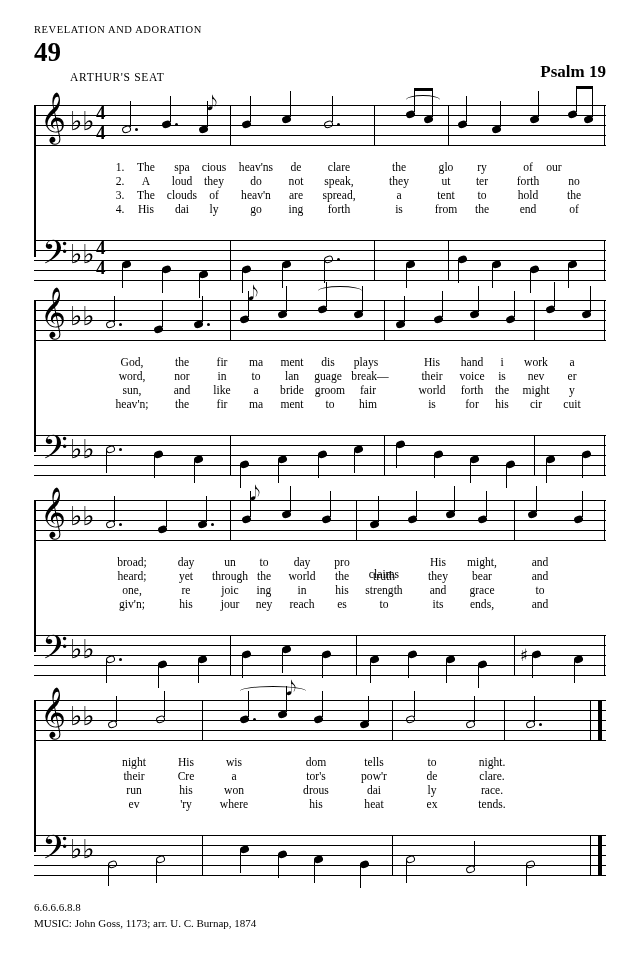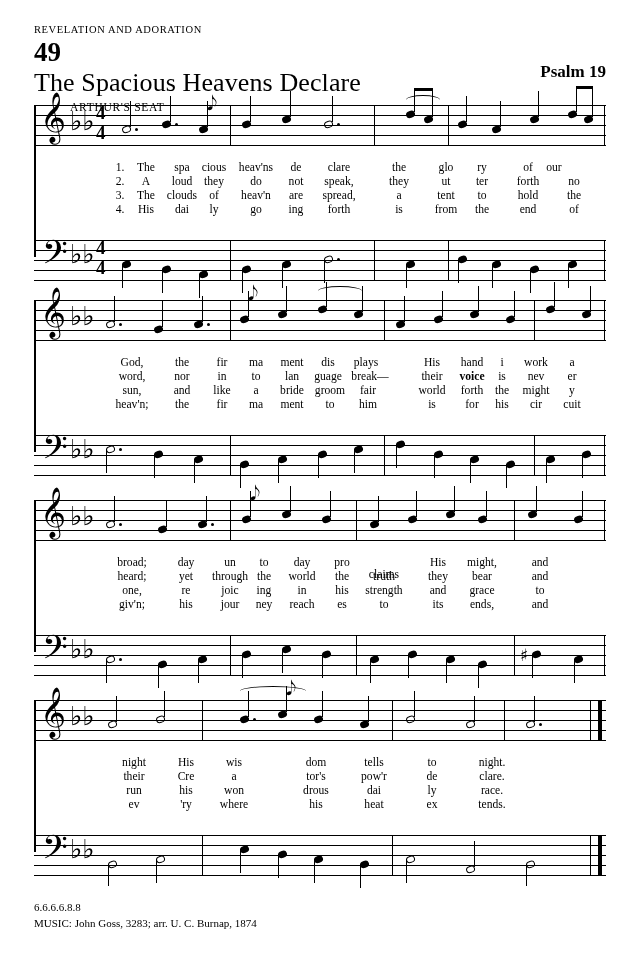--- a/index.html
+++ b/index.html
@@ -245,21 +245,20 @@
 </style>
 </head>
 <body>
 
 <div class="page">
 
   <div class="header">
     <div class="category">REVELATION AND ADORATION</div>
     <div class="title-row">
       <div class="hymn-number">49</div>
-      <div class="hymn-title">The Spacious Heavens Declare</div>
     </div>
     <div class="subtitle-row">
       <div class="tune-name">ARTHUR'S SEAT</div>
     </div>
     <div class="scripture-ref">Psalm 19</div>
   </div>
 
   <div class="system" style="top:105px;">
 
     <div class="staff">
@@ -493,21 +492,21 @@
       </div>
       <div class="lyric-line">
         <span class="syl" style="left:98px;">word,</span>
         <span class="syl" style="left:148px;">nor</span>
         <span class="syl" style="left:188px;">in</span>
         <span class="syl" style="left:222px;">to</span>
         <span class="syl" style="left:258px;">lan</span>
         <span class="syl" style="left:294px;">guage</span>
         <span class="syl" style="left:336px;">break—</span>
         <span class="syl" style="left:398px;">their</span>
-        <span class="syl" style="left:438px;font-weight:bold;">voice</span>
+        <span class="syl" style="left:438px;">voice</span>
         <span class="syl" style="left:468px;">is</span>
         <span class="syl" style="left:502px;">nev</span>
         <span class="syl" style="left:538px;">er</span>
       </div>
       <div class="lyric-line">
         <span class="syl" style="left:98px;">sun,</span>
         <span class="syl" style="left:148px;">and</span>
         <span class="syl" style="left:188px;">like</span>
         <span class="syl" style="left:222px;">a</span>
         <span class="syl" style="left:258px;">bride</span>
@@ -825,18 +824,18 @@
     </div>
   </div>
 
   <div class="footer">
     <div class="footer-row">
       <div class="meter">6.6.6.6.8.8</div>
     </div>
     <div class="footer-row">
       <div>
         <span>MUSIC:</span>
-        <span>John Goss, 3283; arr. U. C. Burnap, 1874</span>
+        <span>John Goss, 1173; arr. U. C. Burnap, 1874</span>
       </div>
     </div>
   </div>
 
 </div>
 
 </body></html>

